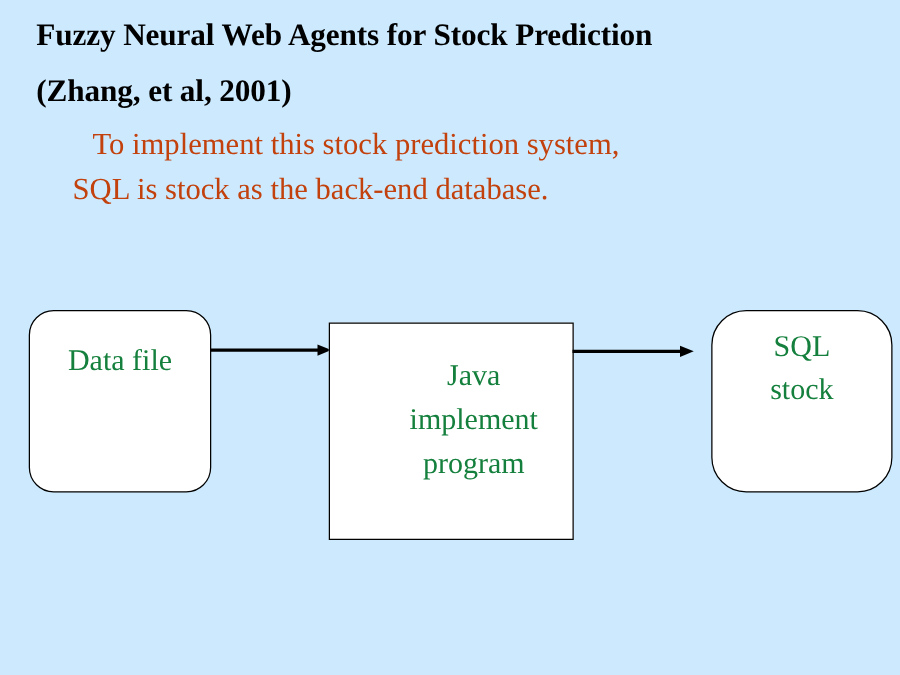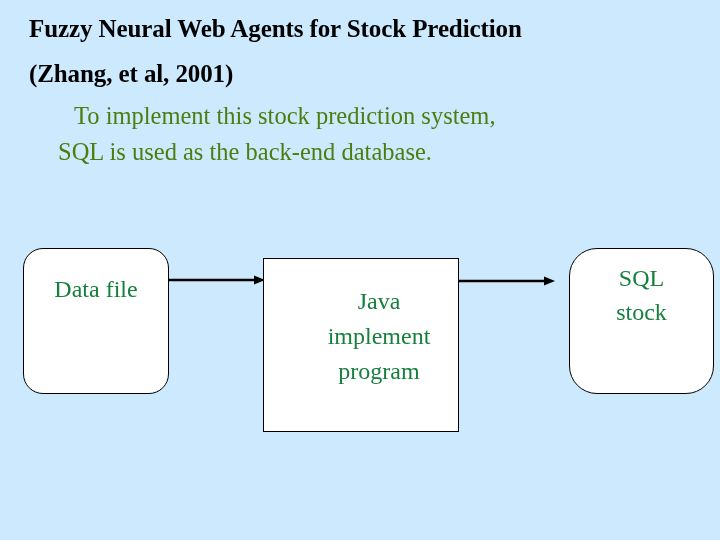--- a/index.html
+++ b/index.html
@@ -38,21 +38,21 @@
   }
 
   
   #body-block {
     position: absolute;
     left: 58px;
     top: 98px;
     width: 620px;
     font-size: 24.5px;
     line-height: 36px;
-    color: #4d7c0f;
+    color: #c2410c;
   }
   .body-line {
     display: block;
     white-space: nowrap;
   }
   .body-line.indent {
     padding-left: 16px;
   }
 
   
@@ -155,21 +155,21 @@
 
 <div id="slide">
 
   <div id="title-block">
     <span class="title-line">Fuzzy Neural Web Agents for Stock Prediction</span>
     <span class="title-line">(Zhang, et al, 2001)</span>
   </div>
 
   <div id="body-block">
     <span class="body-line indent">To implement this stock prediction system,</span>
-    <span class="body-line">SQL is used as the back-end database.</span>
+    <span class="body-line">SQL is stock as the back-end database.</span>
   </div>
 
   <div id="diagram">
 
     <div class="node" id="node-data-file">
       <span class="node-label">Data file</span>
     </div>
 
     <div class="arrow" id="arrow-data-to-java">
       <svg width="97" height="14" viewBox="0 0 97 14" aria-hidden="true">

